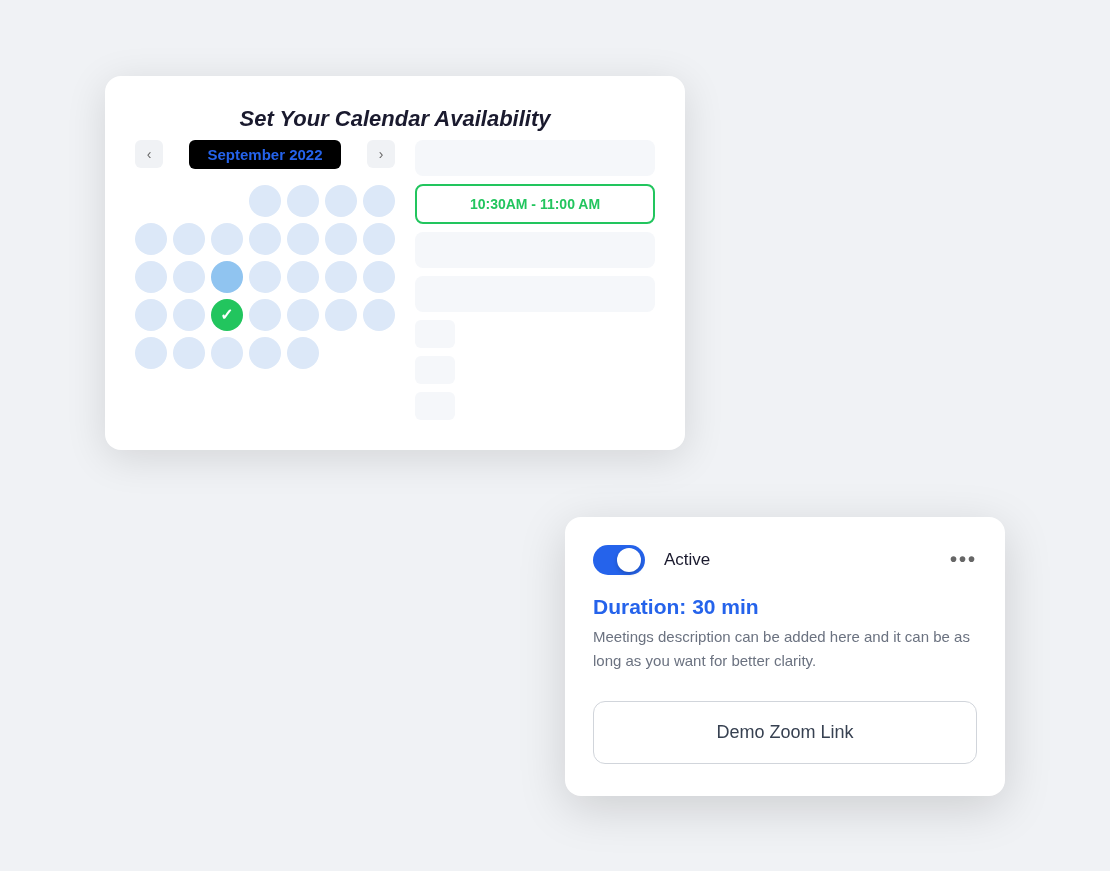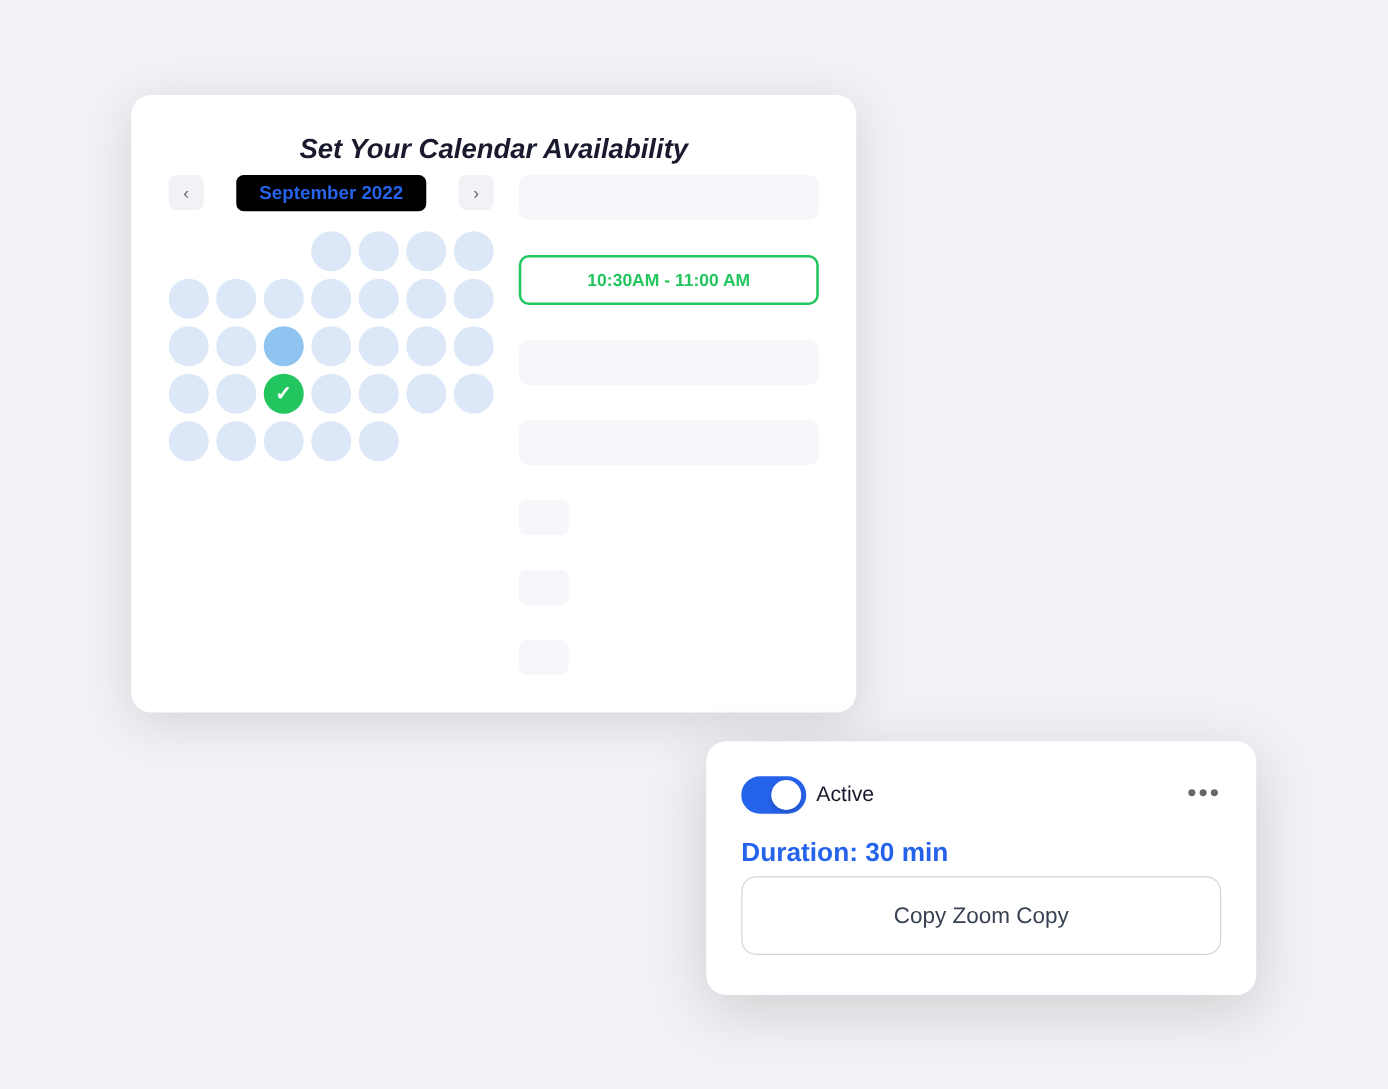--- a/index.html
+++ b/index.html
@@ -108,21 +108,21 @@
 
     .day-dot.empty {
       background: transparent;
     }
 
     
     .time-slots-section {
       flex: 1;
       display: flex;
       flex-direction: column;
-      gap: 28px;
+      gap: 8px;
       text-align: center;
     }
 
     .time-slot-item {
       background: #f5f7fa;
       border-radius: 8px;
       height: 36px;
     }
 
     .time-slot-item.active-slot {
@@ -166,21 +166,21 @@
     .detail-header {
       display: flex;
       align-items: center;
       justify-content: space-between;
       margin-bottom: 20px;
     }
 
     .toggle-group {
       display: flex;
       align-items: center;
-      gap: 8px;
+      gap: 19px;
     }
 
     .toggle-switch {
       width: 52px;
       height: 30px;
       background: #2563eb;
       border-radius: 15px;
       position: relative;
       cursor: pointer;
     }
@@ -345,17 +345,18 @@
       <div class="toggle-group">
         <div class="toggle-switch">
           <div class="toggle-knob"></div>
         </div>
         <span class="active-label">Active</span>
       </div>
       <button class="more-btn">•••</button>
     </div>
 
     <div class="duration-text">Duration: 30 min</div>
-
-    <button class="copy-zoom-btn">Copy Zoom Copy</button>
+    <div class="meeting-desc">Meetings description can be added here and it can be as long as you want for better clarity.</div>
+
+    <button class="copy-zoom-btn">Demo Zoom Link</button>
   </div>
 
 </div>
 
 </body></html>

